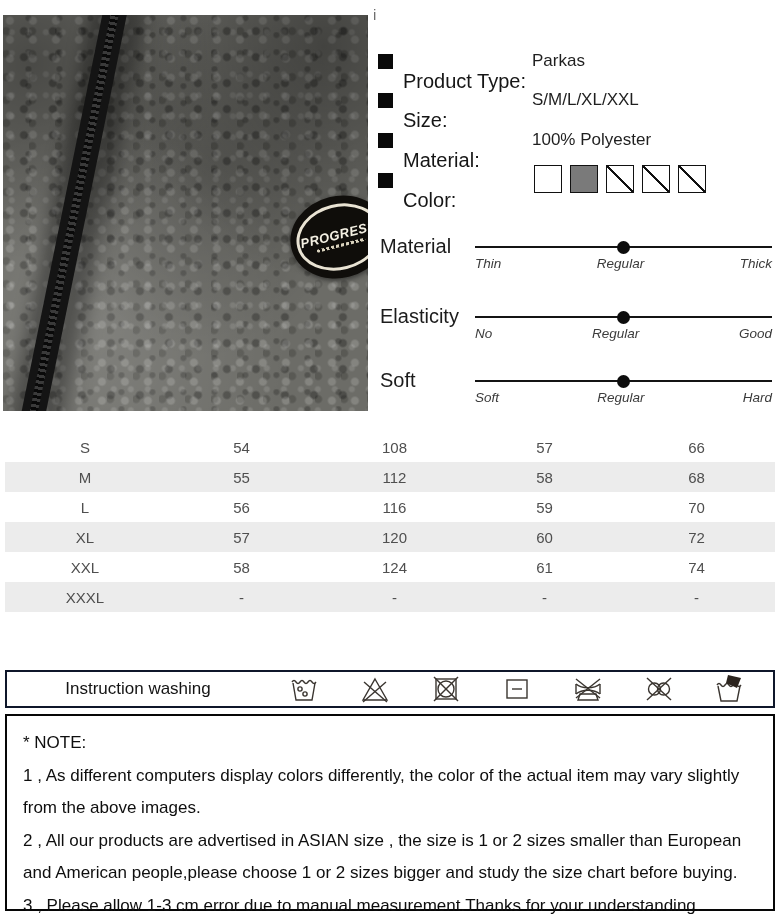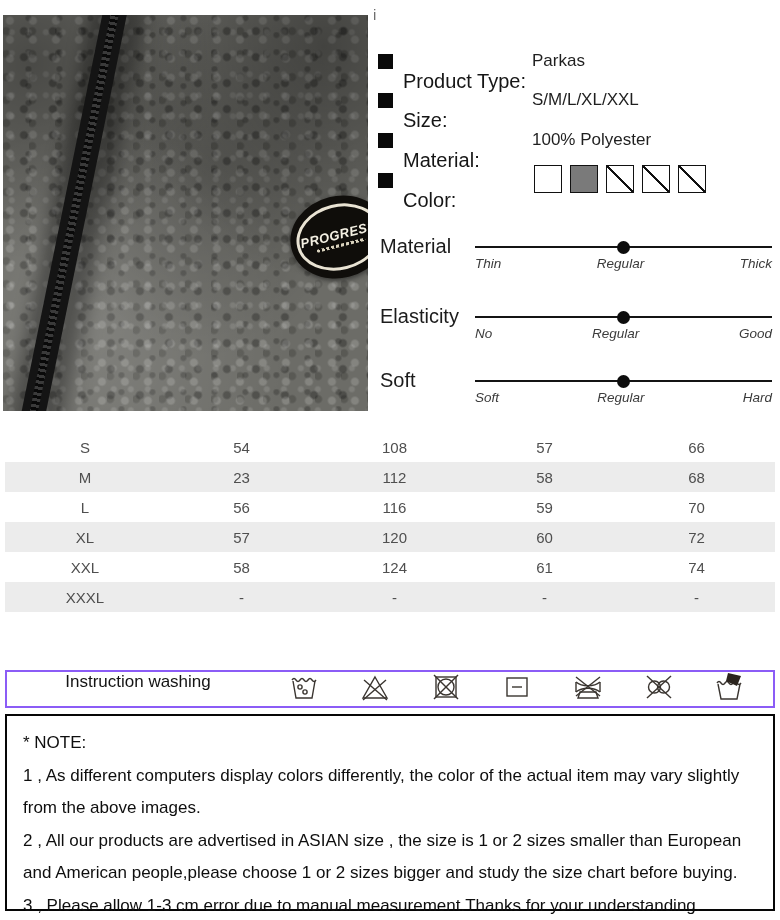--- a/index.html
+++ b/index.html
@@ -66,22 +66,22 @@
     font-size:13.5px; font-style:italic; color:#3b3b3b; }
 
   
   #size-table { left:5px; top:432px; width:770px; font-size:15px; }
   .t-row { display:grid; grid-template-columns:160px 153px 153px 147px 157px; align-items:center; text-align:center; }
   .t-head { height:36px; background:#000; color:#fff; font-weight:bold; font-size:15.5px; }
   .t-body { height:30px; color:#4f4f4f; background:#fff; }
   .t-body.alt { background:#ececec; }
 
   
-  #wash-box { left:5px; top:670px; width:770px; height:38px; border:2px solid #8b5cf6;
-    display:flex; align-items:flex-start; }
+  #wash-box { left:5px; top:670px; width:770px; height:38px; border:2px solid #0f172a;
+    display:flex; align-items:center; }
   #wash-title { width:262px; text-align:center; font-size:17px; color:#141414; }
   #wash-icons { flex:1; display:flex; justify-content:space-around; align-items:center; padding-right:8px; }
   .wicon { width:30px; height:30px; display:block; }
   .wicon path, .wicon line, .wicon circle, .wicon rect { fill:none; stroke:#3a3530; stroke-width:1.4; }
   .wicon .fillpart { fill:#2b241e; stroke:none; }
 
   
   #note-box { left:5px; top:714px; width:770px; height:197px; border:2px solid #060606;
     padding:11px 16px 0 16px; font-size:17px; color:#0e0e0e; line-height:32.5px; }
   #note-box p { width:740px; }
@@ -165,21 +165,21 @@
 <div id="size-table" class="abs">
   <div class="t-row t-body">
     <span>S</span>
       <span>54</span>
       <span>108</span>
       <span>57</span>
       <span>66</span>
   </div>
   <div class="t-row t-body alt">
     <span>M</span>
-      <span>23</span>
+      <span>55</span>
       <span>112</span>
       <span>58</span>
       <span>68</span>
   </div>
   <div class="t-row t-body">
     <span>L</span>
       <span>56</span>
       <span>116</span>
       <span>59</span>
       <span>70</span>

